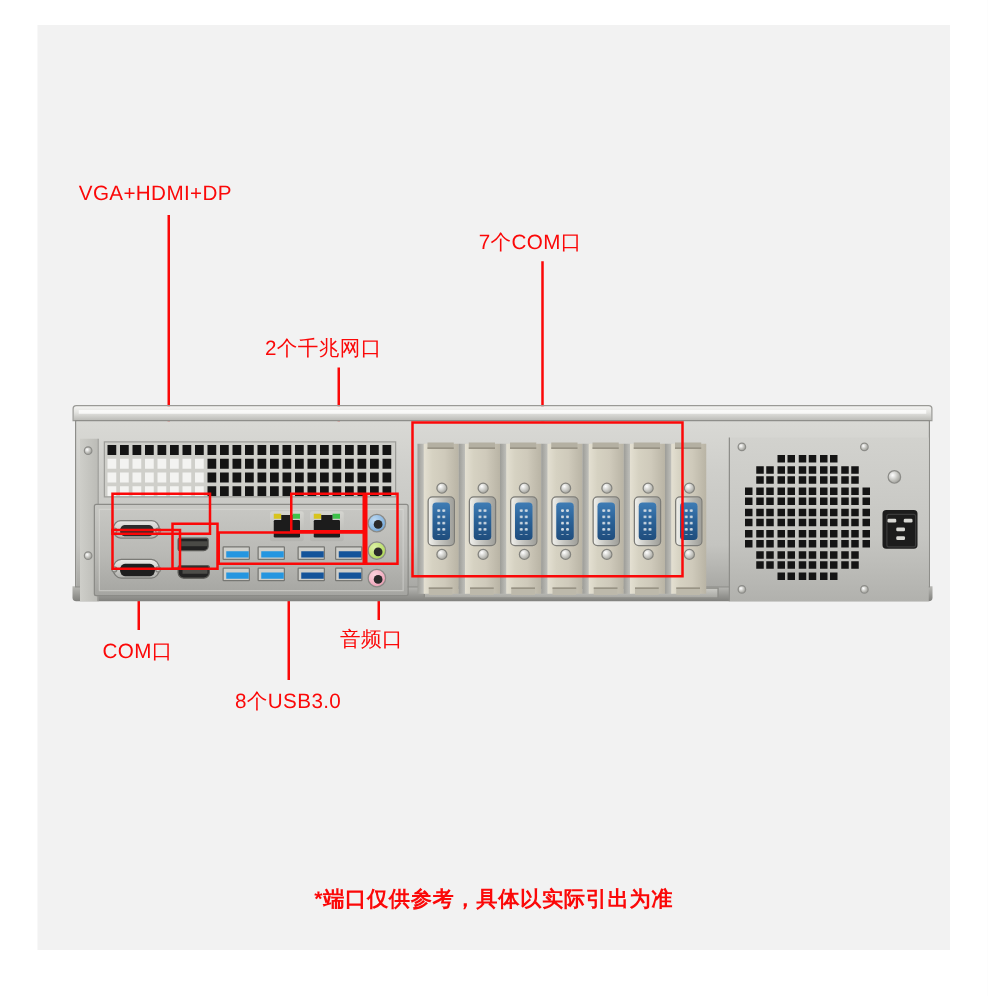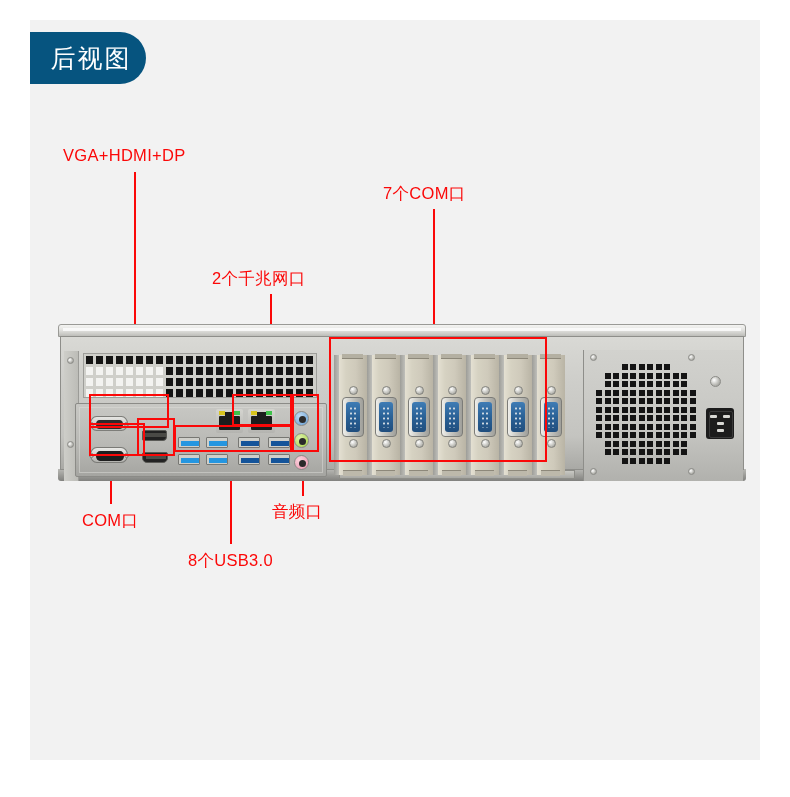--- a/index.html
+++ b/index.html
@@ -269,23 +269,20 @@
     border:1px solid #3a3a3a; border-radius:2px;
   }
 </style>
 </head>
 <body>
 
 <div id="stage">
 
   <div class="grey-panel"></div>
 
-  <div class="badge">
-    <span>后视图</span>
-  </div>
 
   <div class="lbl lbl-vga">VGA+HDMI+DP</div>
   <div class="lbl lbl-com7">7个COM口</div>
   <div class="lbl lbl-lan">2个千兆网口</div>
   <div class="lbl lbl-com">COM口</div>
   <div class="lbl lbl-usb">8个USB3.0</div>
   <div class="lbl lbl-audio">音频口</div>
 
   <div class="vline" style="left:134px; top:172px; height:228px;"></div>
   <div class="dot" style="left:131px; top:396px;"></div>
@@ -701,14 +698,15 @@
   </div>
 
   <div class="rbox" style="left:89px;  top:394px; width:80px;  height:34px;"></div>
   <div class="rbox" style="left:89px;  top:423px; width:56px;  height:33px;"></div>
   <div class="rbox" style="left:137px; top:418px; width:38px;  height:38px;"></div>
   <div class="rbox" style="left:174px; top:425px; width:118px; height:27px;"></div>
   <div class="rbox" style="left:232px; top:394px; width:60px;  height:32px;"></div>
   <div class="rbox" style="left:292px; top:394px; width:27px;  height:58px;"></div>
   <div class="rbox" style="left:329px; top:337px; width:218px; height:125px;"></div>
 
+  <div class="footnote">*端口仅供参考，具体以实际引出为准</div>
 
 </div>
 
 </body></html>

